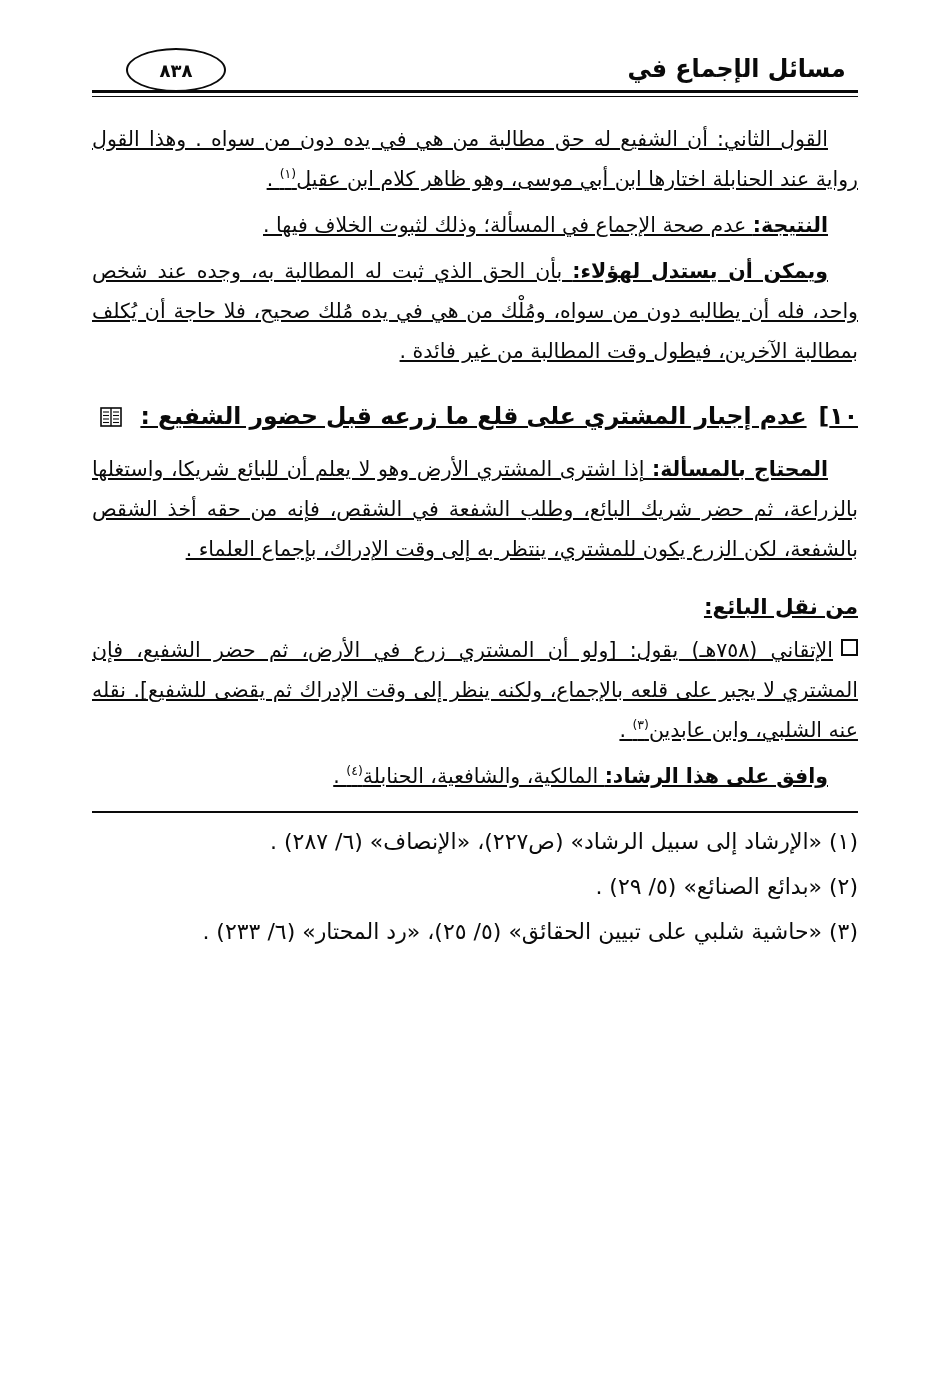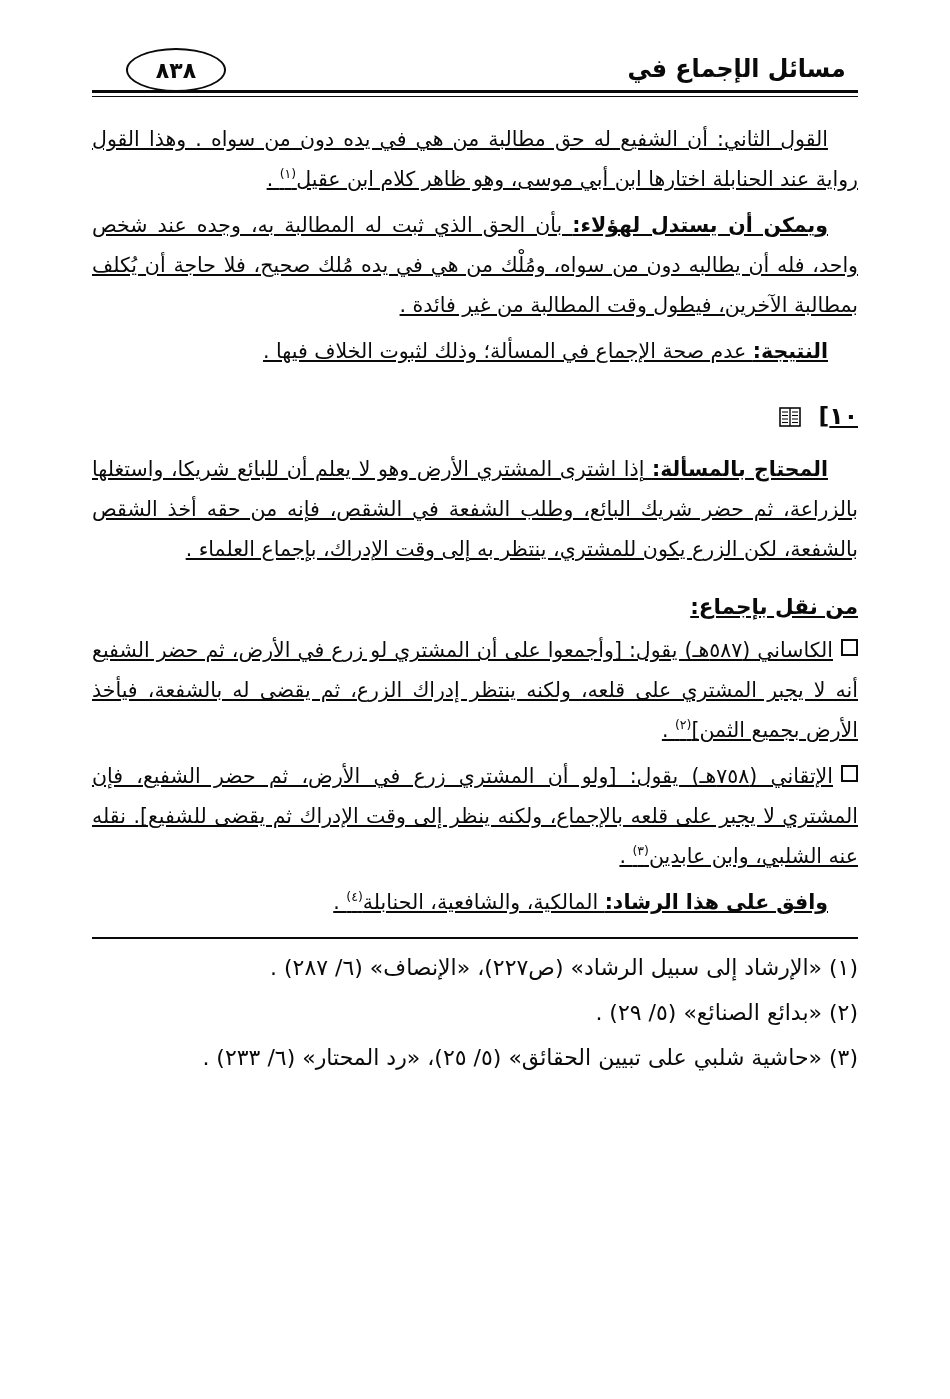--- a/index.html
+++ b/index.html
@@ -46,21 +46,21 @@
     width: 96px;
     height: 40px;
     border: 2.5px solid #0a0a0a;
     border-radius: 50% / 50%;
     display: flex;
     align-items: center;
     justify-content: center;
     background: #fff;
   }
   .page-number-badge span {
-    font-size: 22px;
+    font-size: 18px;
     font-weight: bold;
     letter-spacing: 1px;
   }
   .header-rule {
     position: absolute;
     left: 0;
     right: 0;
     top: 62px;
     height: 0;
     border-top: 3px solid #0a0a0a;
@@ -165,54 +165,52 @@
     <div class="header-rule second"></div>
   </div>
 
   <div class="body">
 
     <p class="para indent">
       <span>القول الثاني: أن الشفيع له حق مطالبة من هي في يده دون من سواه . وهذا القول رواية عند الحنابلة اختارها ابن أبي موسى، وهو ظاهر كلام ابن عقيل</span><sup>(١)</sup><span> .</span>
     </p>
 
     <p class="para indent">
+      <span class="bold">النتيجة:</span><span> عدم صحة الإجماع في المسألة؛ وذلك لثبوت الخلاف فيها .</span>
+    </p>
+
+    <p class="para indent">
       <span class="bold">ويمكن أن يستدل لهؤلاء:</span><span> بأن الحق الذي ثبت له المطالبة به، وجده عند شخص واحد، فله أن يطالبه دون من سواه، ومُلْك من هي في يده مُلك صحيح، فلا حاجة أن يُكلف بمطالبة الآخرين، فيطول وقت المطالبة من غير فائدة .</span>
-    </p>
-
-    <p class="para indent">
-      <span class="bold">النتيجة:</span><span> عدم صحة الإجماع في المسألة؛ وذلك لثبوت الخلاف فيها .</span>
     </p>
 
     <div class="section-heading">
       <span class="num">١٠]</span>
+      <span>عدم إجبار المشتري على قلع ما زرعه قبل حضور الشفيع :</span>
       <span class="book-icon">
         <svg width="22" height="22" viewBox="0 0 22 22" aria-hidden="true">
           <rect x="1" y="2" width="20" height="18" fill="none" stroke="#0a0a0a" stroke-width="1.6"></rect>
           <line x1="11" y1="2" x2="11" y2="20" stroke="#0a0a0a" stroke-width="1.4"></line>
           <line x1="3" y1="6" x2="9" y2="6" stroke="#0a0a0a" stroke-width="1.1"></line>
           <line x1="3" y1="9.5" x2="9" y2="9.5" stroke="#0a0a0a" stroke-width="1.1"></line>
           <line x1="3" y1="13" x2="9" y2="13" stroke="#0a0a0a" stroke-width="1.1"></line>
           <line x1="3" y1="16.5" x2="9" y2="16.5" stroke="#0a0a0a" stroke-width="1.1"></line>
           <line x1="13" y1="6" x2="19" y2="6" stroke="#0a0a0a" stroke-width="1.1"></line>
           <line x1="13" y1="9.5" x2="19" y2="9.5" stroke="#0a0a0a" stroke-width="1.1"></line>
           <line x1="13" y1="13" x2="19" y2="13" stroke="#0a0a0a" stroke-width="1.1"></line>
           <line x1="13" y1="16.5" x2="19" y2="16.5" stroke="#0a0a0a" stroke-width="1.1"></line>
         </svg>
       </span>
     </div>
 
     <p class="para indent">
       <span class="bold">المحتاج بالمسألة:</span><span> إذا اشترى المشتري الأرض وهو لا يعلم أن للبائع شريكا، واستغلها بالزراعة، ثم حضر شريك البائع، وطلب الشفعة في الشقص، فإنه من حقه أخذ الشقص بالشفعة، لكن الزرع يكون للمشتري، ينتظر به إلى وقت الإدراك، بإجماع العلماء .</span>
     </p>
 
-    <p class="subheading">من نقل بإجماع:</p>
-
-    <p class="para quote-block">
-      <span class="bullet-sq"></span><span>الكاساني (٥٨٧هـ) يقول: [وأجمعوا على أن المشتري لو زرع في الأرض، ثم حضر الشفيع أنه لا يجبر المشتري على قلعه، ولكنه ينتظر إدراك الزرع، ثم يقضى له بالشفعة، فيأخذ الأرض بجميع الثمن]</span><sup>(٢)</sup><span> .</span>
-    </p>
+    <p class="subheading">من نقل البائع:</p>
+
 
     <p class="para quote-block">
       <span class="bullet-sq"></span><span>الإتقاني (٧٥٨هـ) يقول: [ولو أن المشتري زرع في الأرض، ثم حضر الشفيع، فإن المشتري لا يجبر على قلعه بالإجماع، ولكنه ينظر إلى وقت الإدراك ثم يقضى للشفيع]. نقله عنه الشلبي، وابن عابدين</span><sup>(٣)</sup><span> .</span>
     </p>
 
 
     <p class="para indent">
       <span class="bold">وافق على هذا الرشاد:</span><span> المالكية، والشافعية، الحنابلة</span><sup>(٤)</sup><span> .</span>
     </p>
   </div>

